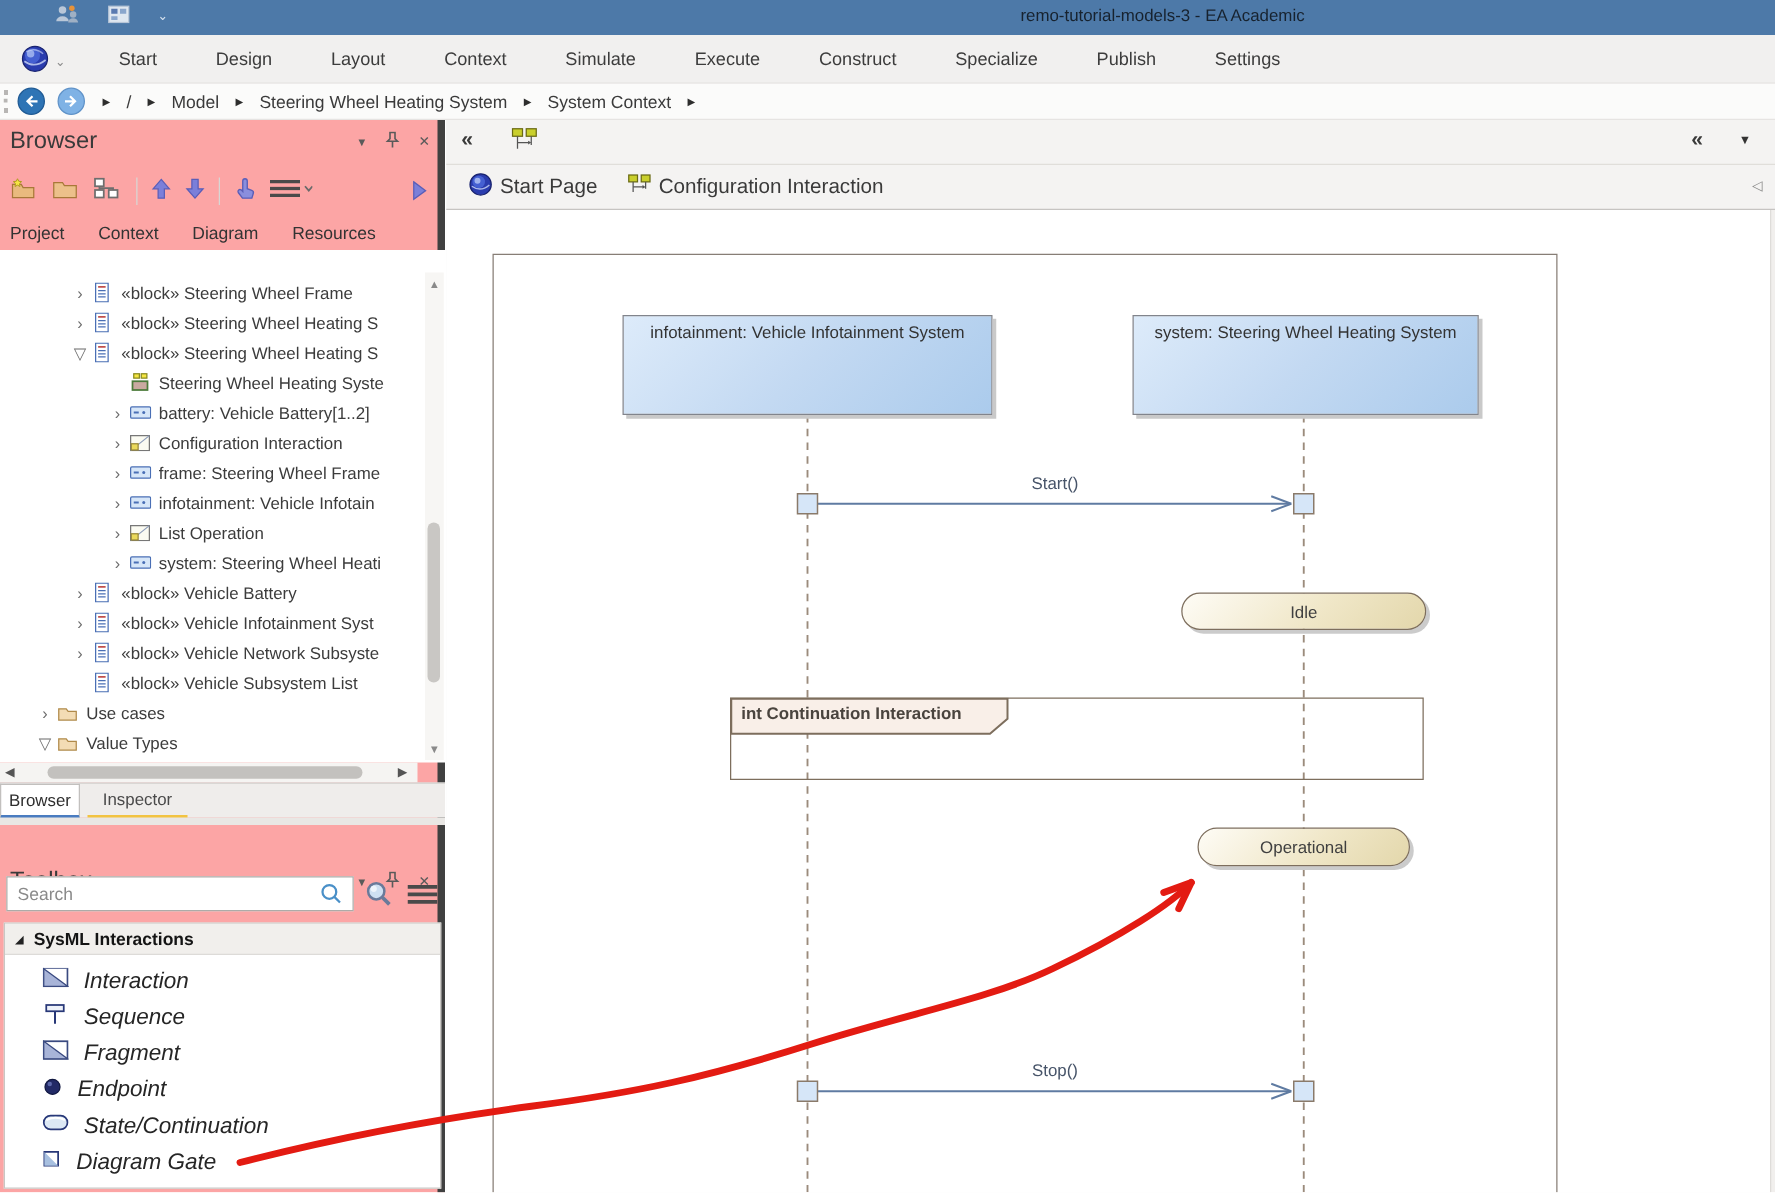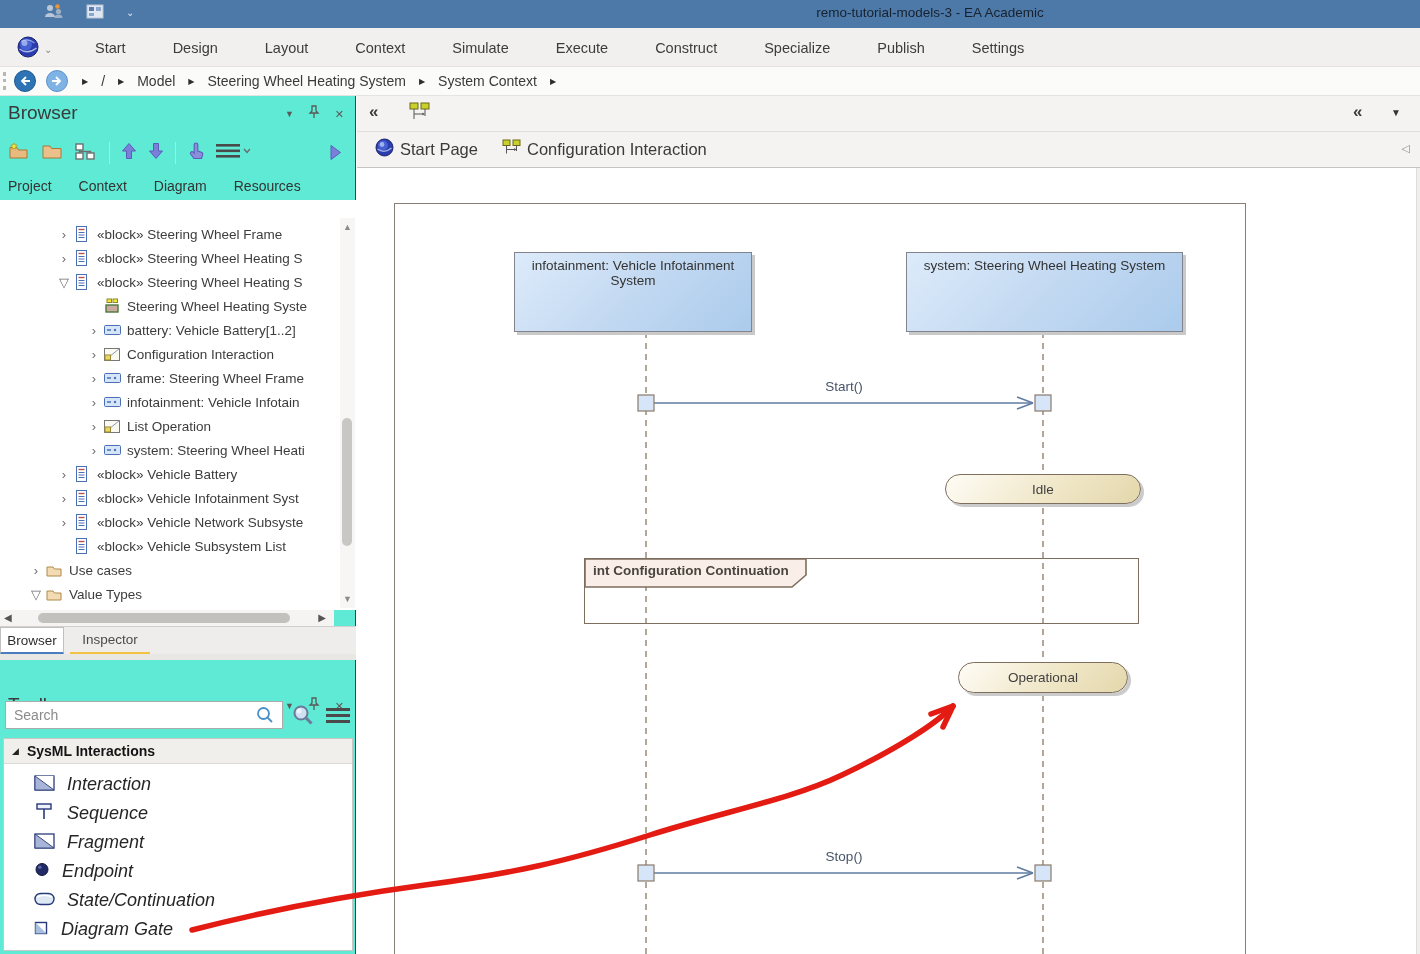--- a/index.html
+++ b/index.html
@@ -28,22 +28,22 @@
   #crumbbar .grip { position:absolute; left:3px; top:5px; height:18px; border-left:3px dotted #b8b6b4; }
   .navcirc { position:absolute; top:3px; width:22px; height:22px; border-radius:50%; display:flex;
     align-items:center; justify-content:center; }
   #nav-back { left:14px; background:#2e74b5; border:1px solid #1f5a94; }
   #nav-fwd  { left:46px; background:#7fb2e5; border:1px solid #5f92c8; }
   #crumbbar .crumbs { position:absolute; left:82px; top:0; height:28px; display:flex; align-items:center; gap:13px; }
   .csep { font-size:8px; color:#2d2d2d; }
   .citem { font-size:14px; color:#3a3a3a; white-space:nowrap; }
 
   
-  #leftpanel { position:absolute; left:0; top:96px; width:356px; height:858px; background:#5eead4;
-    border-right:1px solid #404040; }
+  #leftpanel { position:absolute; left:0; top:96px; width:356px; height:858px; background:#fca5a5;
+    border-right:6px solid #404040; }
   .phead { position:absolute; left:0; width:356px; height:38px; }
   .phead .ptitle { position:absolute; left:8px; top:6px; font-size:19px; color:#3a3a3a; }
   .phead .pico { position:absolute; top:12px; font-size:11px; color:#5a5a5a; line-height:12px; }
   #browser-head { top:0; }
   #toolbox-head { top:592px;padding-left:20px; }
 
   #browser-toolbar { position:absolute; left:0; top:38px; width:356px; height:38px; display:flex;
     align-items:center; gap:11px; padding-left:8px; }
   .tsep { width:1px; height:22px; background:#d8d6d4; }
   #btn-play { position:absolute; right:14px; top:10px; }
@@ -124,21 +124,21 @@
   #dframe { position:absolute; left:37px; top:35px; width:852px; height:760px;
     border:1.6px solid #877e76; z-index:1; }
   #dframe-label { position:absolute; left:37px; top:35px; width:368px; height:30px; z-index:3; }
   #dframe-label .fl-text { position:absolute; left:9px; top:5px; font-size:14px; color:#4a443e; }
   .bold { font-weight:bold; }
 
   .llhead { position:absolute; top:84px; height:80px; z-index:2;
     background:linear-gradient(135deg,#ddebfa 0%,#c3d9f2 50%,#abcbec 100%);
     border:1.4px solid #81848c; box-shadow:3px 3px 0 #c9c9c9;
     font-size:13.5px; color:#333; text-align:center; padding-top:5px; }
-  #llhead1 { left:141px; width:238px;margin-left:16px; }
+  #llhead1 { left:141px; width:296px; }
   #llhead2 { left:549px; width:277px; }
 
   .statepill { position:absolute; z-index:2; border-radius:16px;
     background:linear-gradient(135deg,#fefcf6 0%,#f0e7c8 55%,#e3d7ab 100%);
     border:1.5px solid #7d6e5d; box-shadow:3px 3px 0 #cbcbcb;
     display:flex; align-items:center; justify-content:center;
     font-size:13.5px; font-weight:normal; color:#3f3f3f; }
   #state-idle { left:588px; top:306px; width:196px; height:30px; }
   #state-operational { left:601px; top:494px; width:170px; height:31px; }
 
@@ -683,21 +683,21 @@
       <div class="msglabel" id="msg-start">Start()</div>
       <div class="msglabel" id="msg-stop">Stop()</div>
 
       <div class="statepill" id="state-idle">Idle</div>
 
       <div id="fragment"></div>
       <div id="fragment-label">
         <svg width="224" height="30">
             <polygon points="1,1 222,1 222,17 208,29 1,29" fill="#f9efe8" stroke="#7d6e5d" stroke-width="1.6"></polygon>
           </svg>
-        <span class="fr-text">int Configuration Continuation</span>
+        <span class="fr-text">int Continuation Interaction</span>
       </div>
 
       <div class="statepill" id="state-operational">Operational</div>
 
       <div id="canvas-rstrip"></div>
     </div>
   </div>
 
   <svg id="annotation-overlay" width="1420" height="954">
     <path d="M192,930 C262,912 335,897 425,885 C510,874 565,862 650,835 C726,811 792,799 842,775 C897,749 937,723 953,706" stroke="#e31b12" stroke-width="5.5" fill="none" stroke-linecap="round"></path>

